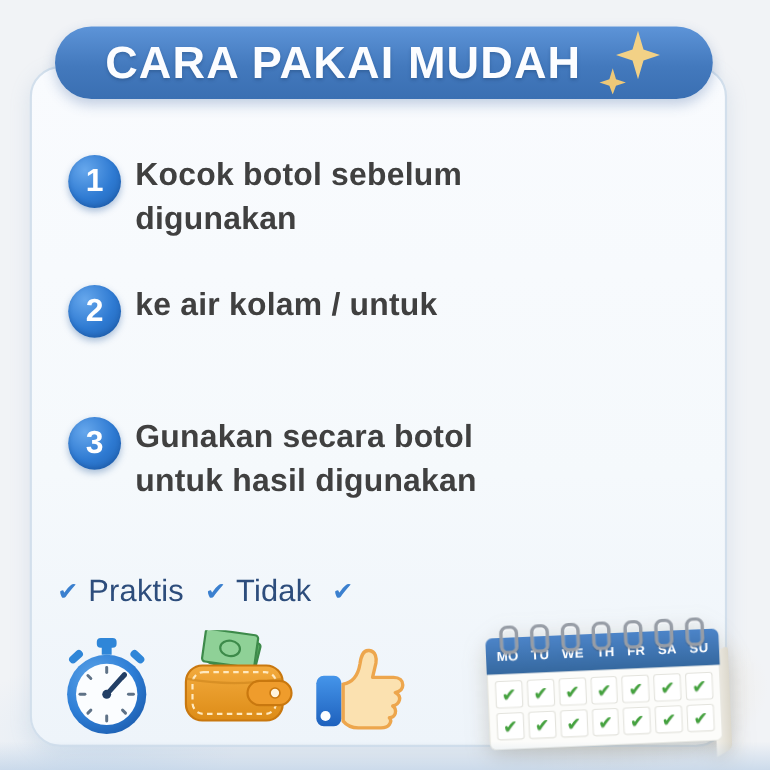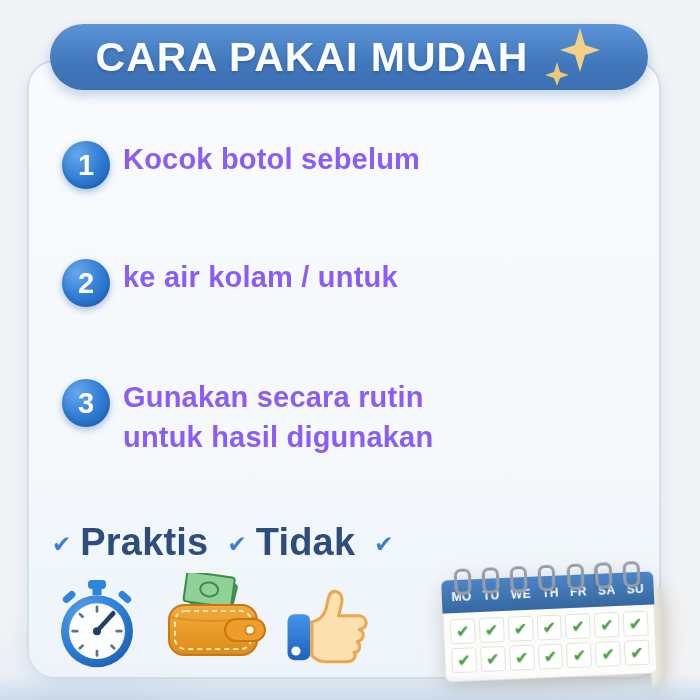--- a/index.html
+++ b/index.html
@@ -35,30 +35,30 @@
   .sparkles{width:58px;height:60px;margin-top:-2px;}
 
   
   .step{position:absolute;left:62px;display:flex;align-items:flex-start;}
   .step-1{top:139px;} .step-2{top:257px;} .step-3{top:377px;}
   .badge{width:48px;height:48px;border-radius:50%;flex:0 0 48px;margin-top:2px;
     background:radial-gradient(circle at 32% 28%, #66a7ec 0%, #2e7ad2 55%, #1e5fae 100%);
     box-shadow:0 3px 7px rgba(25,80,150,.35), inset 0 -2px 4px rgba(10,50,110,.25);
     color:#ffffff;font-size:29px;font-weight:bold;
     display:flex;align-items:center;justify-content:center;}
-  .step-text{margin-left:13px;color:#8b5cf6;font-size:29px;font-weight:bold;
+  .step-text{margin-left:13px;color:#404040;font-size:29px;font-weight:bold;
     line-height:40px;letter-spacing:.2px;}
   .step-text span{display:block;}
 
   
   .benefits{position:absolute;left:52px;top:521px;display:flex;align-items:center;gap:19px;}
   .benefit{display:flex;align-items:center;gap:9px;}
   .benefit .tick{color:#3b80cf;font-size:23px;font-weight:bold;
     font-family:"DejaVu Sans", sans-serif;transform:translateY(1px);}
-  .benefit .lbl{color:#2d4d7c;font-size:38px;font-weight:bold;letter-spacing:.2px;}
+  .benefit .lbl{color:#2d4d7c;font-size:28px;font-weight:normal;letter-spacing:.2px;}
 
   
   .icon{position:absolute;}
   .stopwatch{left:56px;top:579px;width:82px;height:90px;}
   .wallet{left:163px;top:573px;width:104px;height:84px;}
   .thumb{left:286px;top:584px;width:84px;height:82px;}
 
   
   .calendar{position:absolute;left:443px;top:565px;width:212px;transform:rotate(-2.5deg);
     filter:drop-shadow(0 8px 10px rgba(120,110,85,.30));}
@@ -97,34 +97,35 @@
     <svg class="sparkles" viewBox="0 0 58 60">
       <path d="M36 2 L41 19 L56 24 L41 29 L36 46 L31 29 L16 24 L31 19 Z" fill="#f2d186"></path>
       <path d="M13 36 L16 46 L25 49 L16 52 L13 60 L10 52 L1 49 L10 46 Z" fill="#eec878"></path>
     </svg>
   </div>
 
   <div class="step step-1">
     <div class="badge">1</div>
     <div class="step-text">
       <span>Kocok botol sebelum</span>
+      <span>digunakan</span>
     </div>
   </div>
 
   <div class="step step-2">
     <div class="badge">2</div>
     <div class="step-text">
       <span>ke air kolam / untuk</span>
     </div>
   </div>
 
   <div class="step step-3">
     <div class="badge">3</div>
     <div class="step-text">
-      <span>Gunakan secara rutin</span>
+      <span>Gunakan secara botol</span>
       <span>untuk hasil digunakan</span>
     </div>
   </div>
 
   <div class="benefits">
     <div class="benefit">
       <span class="tick">✔</span>
       <span class="lbl">Praktis</span>
     </div>
     <div class="benefit">

